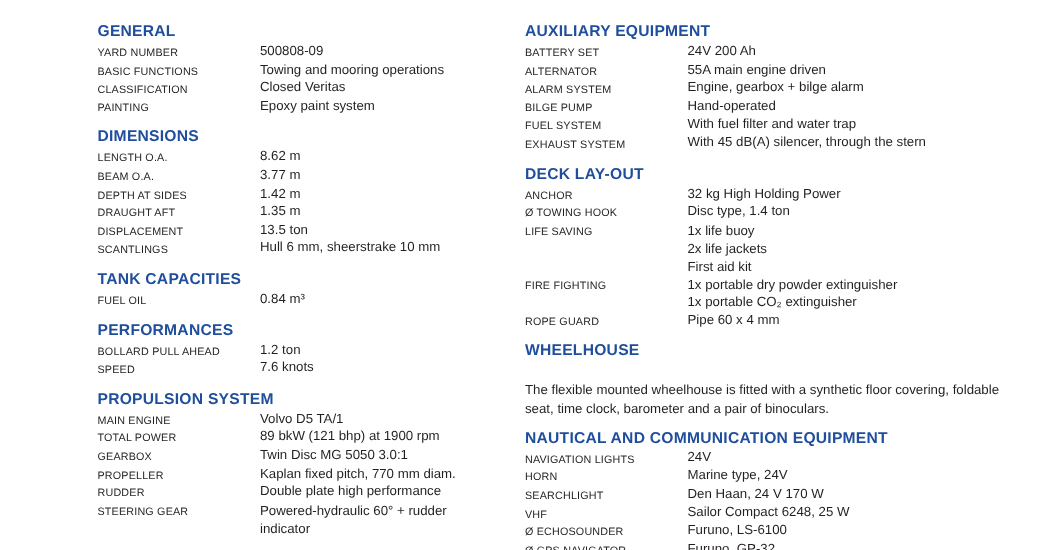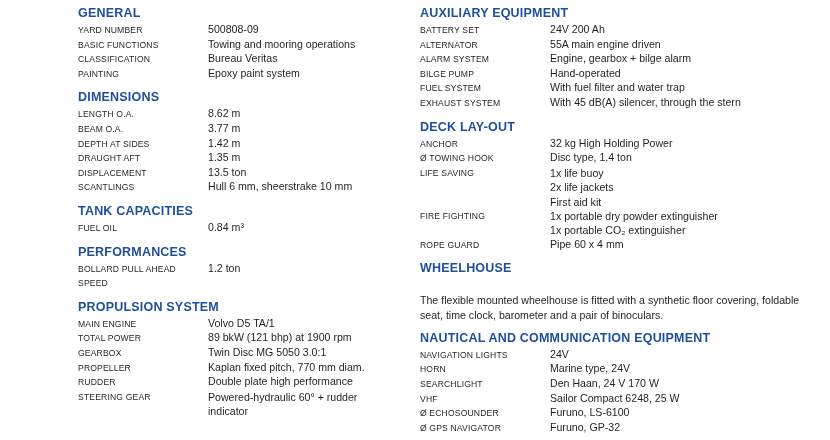--- a/index.html
+++ b/index.html
@@ -16,21 +16,21 @@
   }
   .sheet {
     position: relative;
     width: 830px;
     height: 440px;
     box-sizing: border-box;
     padding: 10px 0 0 0;
   }
   .col {
     position: absolute;
-    top: 6px;
+    top: 18px;
   }
   .col-left {
     left: 78px;
     width: 330px;
   }
   .col-right {
     left: 420px;
     width: 400px;
   }
   .section {
@@ -92,21 +92,21 @@
         <div class="row">
           <div class="lbl">YARD NUMBER</div>
           <div class="val">500808-09</div>
         </div>
         <div class="row">
           <div class="lbl">BASIC FUNCTIONS</div>
           <div class="val">Towing and mooring operations</div>
         </div>
         <div class="row">
           <div class="lbl">CLASSIFICATION</div>
-          <div class="val">Bureau Veritas</div>
+          <div class="val">Closed Veritas</div>
         </div>
         <div class="row">
           <div class="lbl">PAINTING</div>
           <div class="val">Epoxy paint system</div>
         </div>
       </div>
     </div>
 
     <div class="section">
       <div class="sec-title">DIMENSIONS</div>
@@ -150,20 +150,21 @@
 
     <div class="section">
       <div class="sec-title">PERFORMANCES</div>
       <div class="rows">
         <div class="row">
           <div class="lbl">BOLLARD PULL AHEAD</div>
           <div class="val">1.2 ton</div>
         </div>
         <div class="row">
           <div class="lbl">SPEED</div>
+          <div class="val">7.6 knots</div>
         </div>
       </div>
     </div>
 
     <div class="section">
       <div class="sec-title">PROPULSION SYSTEM</div>
       <div class="rows">
         <div class="row">
           <div class="lbl">MAIN ENGINE</div>
           <div class="val">Volvo D5 TA/1</div>

